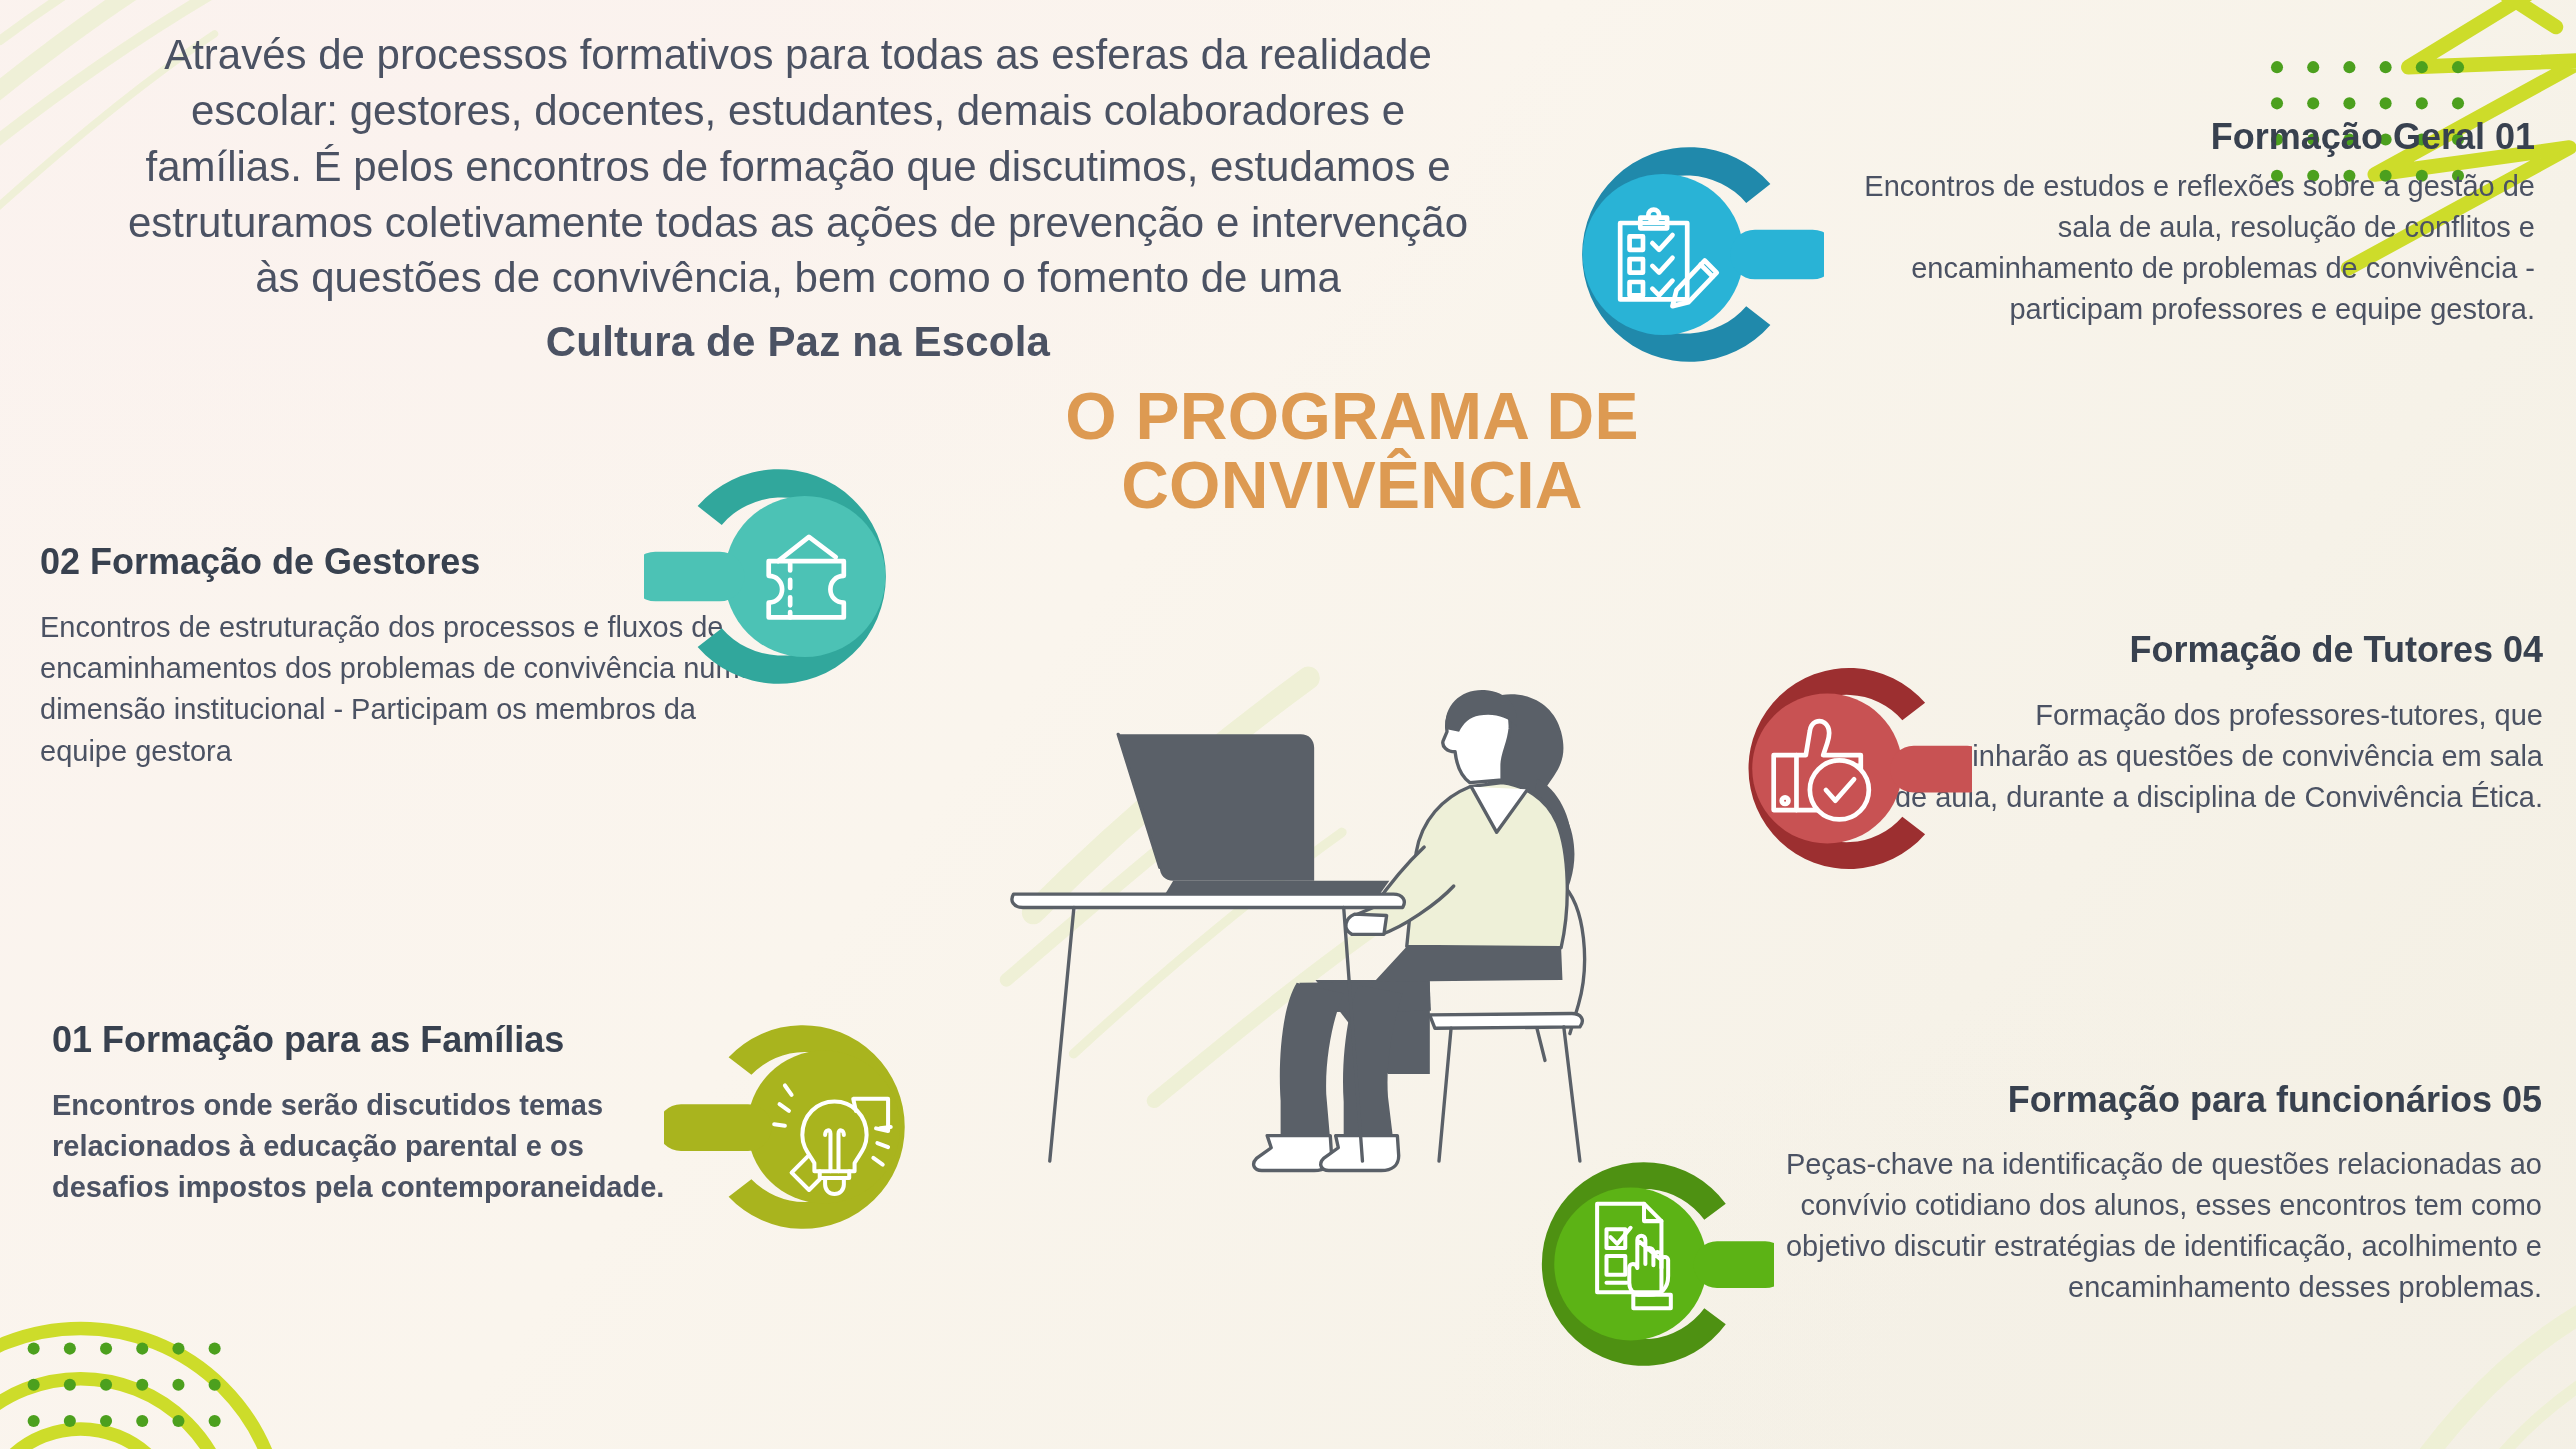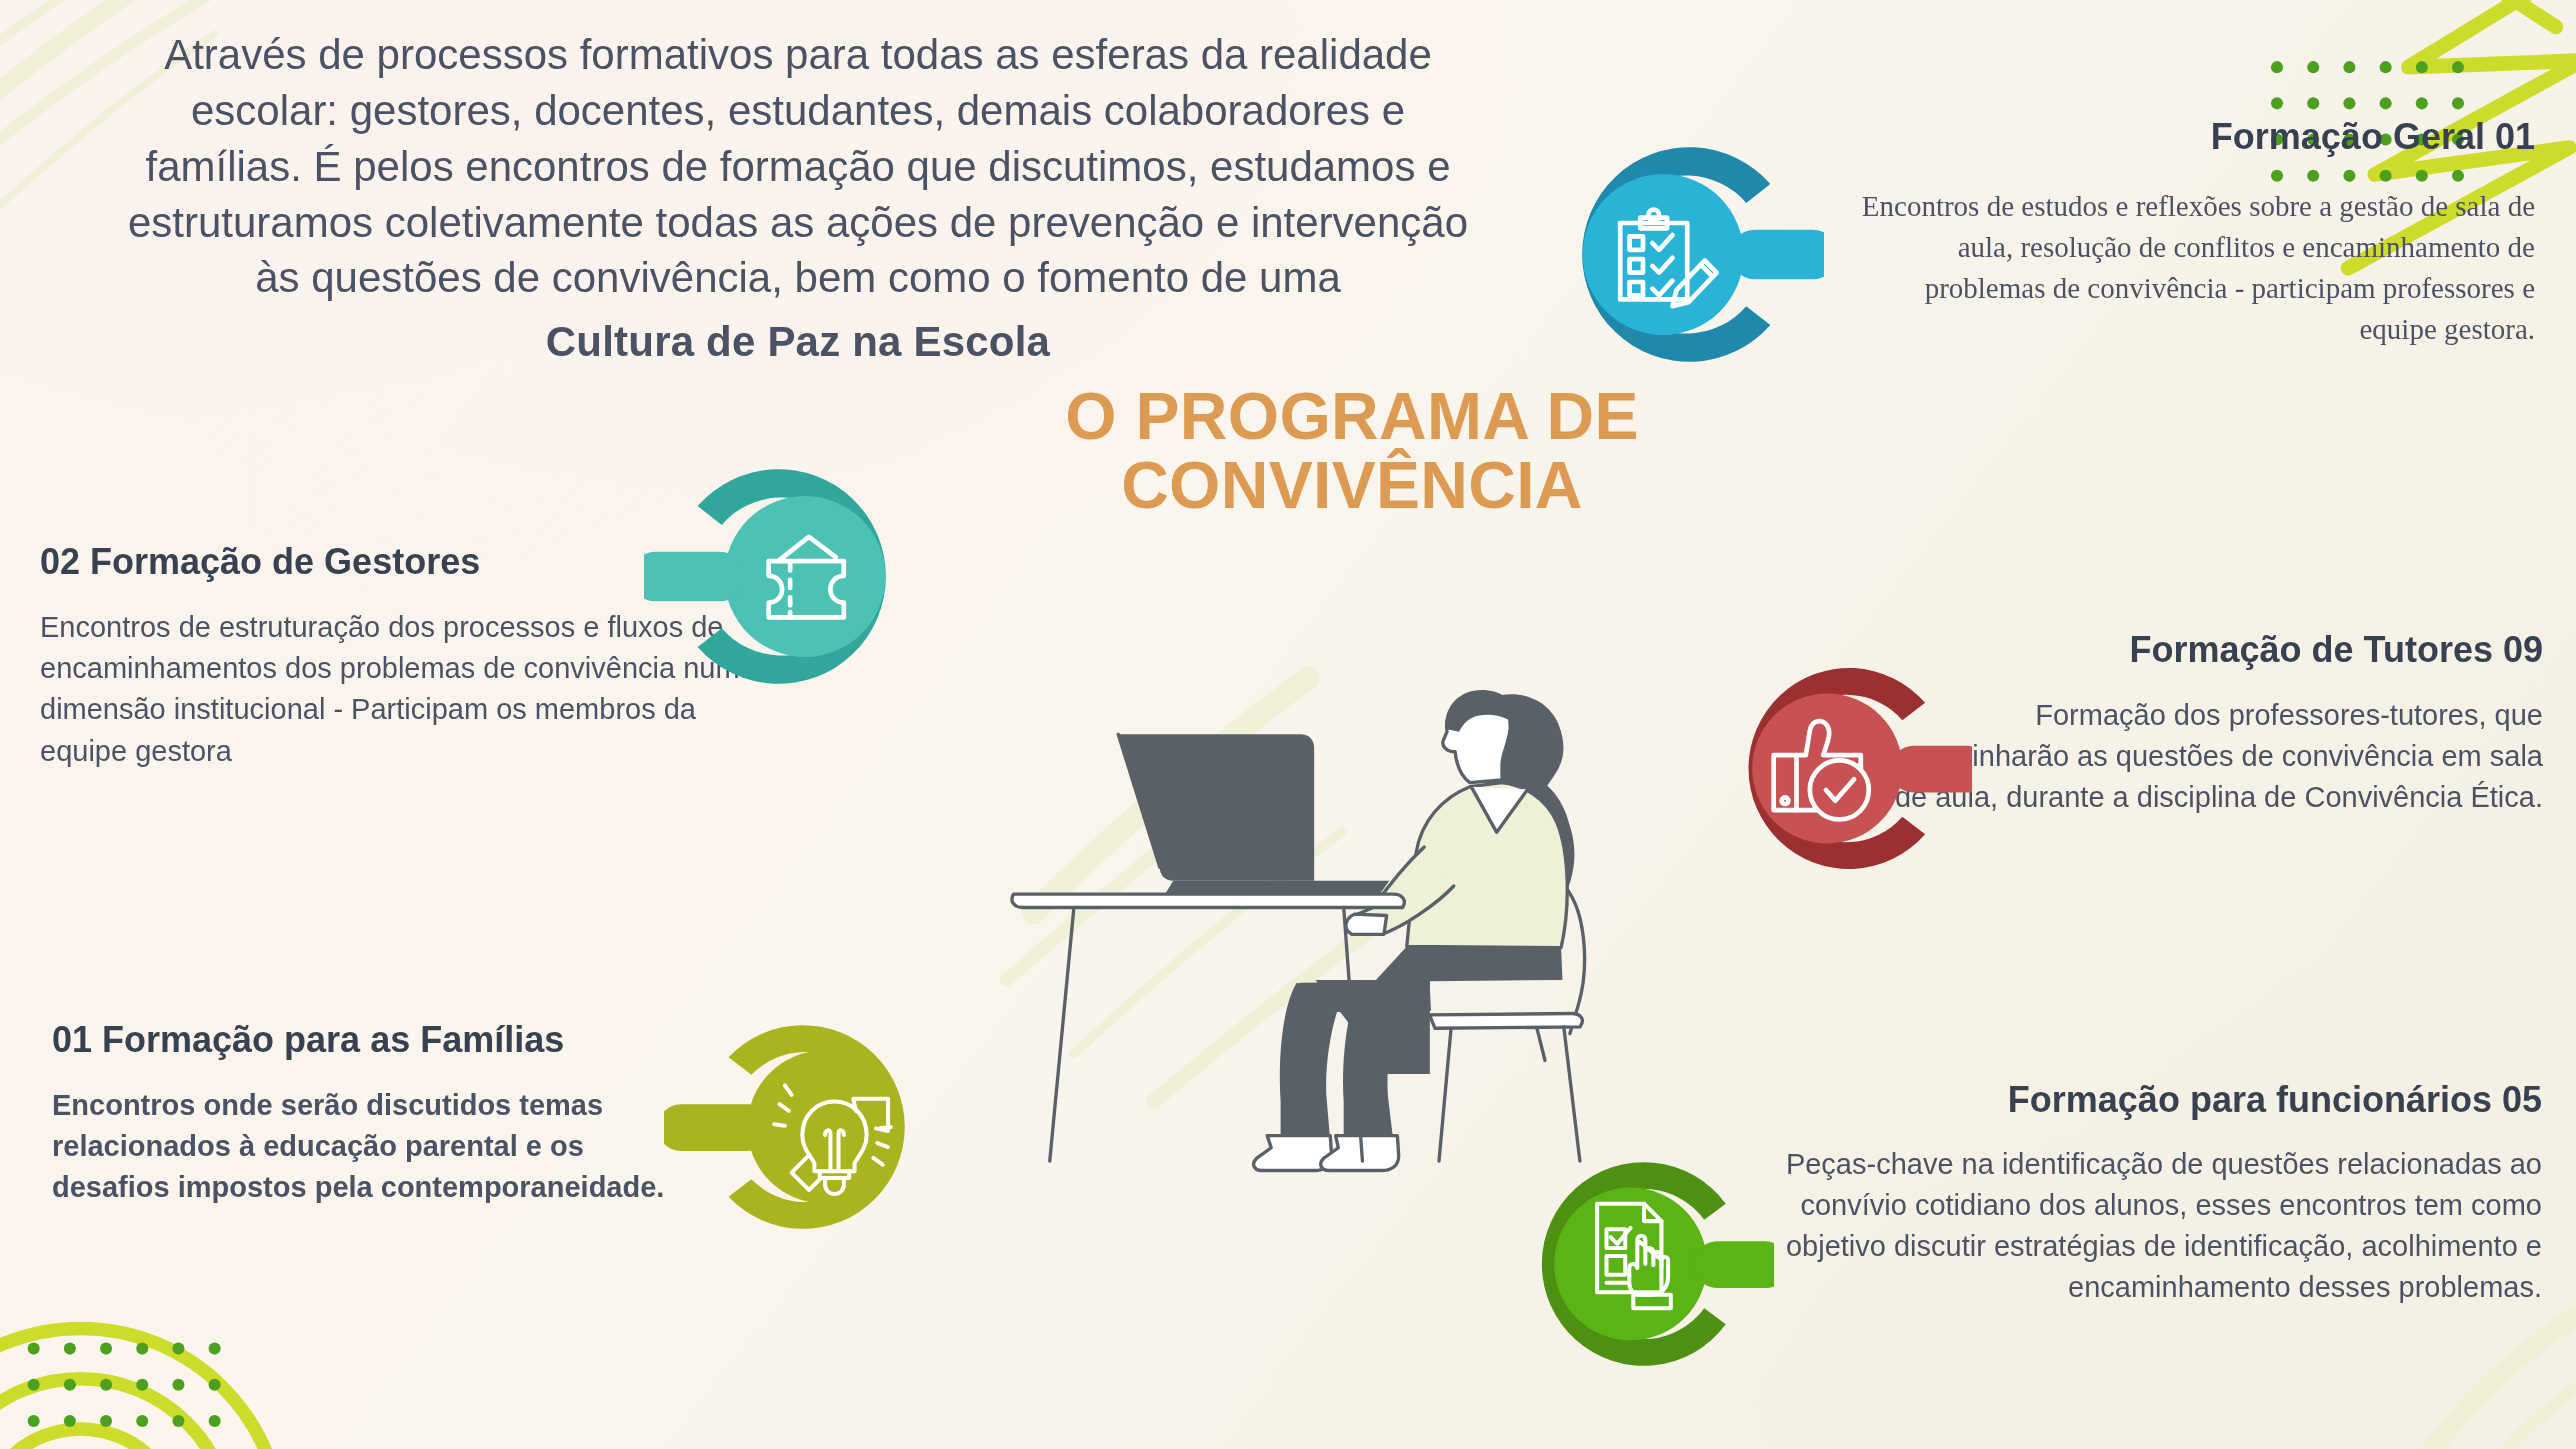--- a/index.html
+++ b/index.html
@@ -241,21 +241,21 @@
 
       <path d="M176 154 L448 154 C 460 154, 468 162, 468 174 L468 372 L258 372
                C 246 372, 238 364, 238 352 Z" fill="#5a6068" stroke="none"></path>
       <path d="M176 154 L238 352" fill="none" stroke="#5a6068"></path>
     </g>
   </svg>
 </div>
 
 <div class="block blk-right" style="left:1851px; top:97px; width:684px;">
   <div class="bk-head">Formação Geral   01</div>
-  <div class="bk-body" style="margin-top:29px;font-family:Liberation Serif, serif;">Encontros de estudos e reflexões sobre a gestão de sala de aula, resolução de conflitos e encaminhamento de problemas de convivência - participam professores e equipe gestora.</div>
+  <div class="bk-body" style="margin-top:9px;">Encontros de estudos e reflexões sobre a gestão de sala de aula, resolução de conflitos e encaminhamento de problemas de convivência - participam professores e equipe gestora.</div>
 </div>
 <div class="badge" style="left:1529px; top:117px; width:295px; height:275px;">
   <svg viewBox="0 0 440 410">
     <g>
       <path d="M360 100 A160 160 0 1 0 360 310 L324 282 A118 118 0 1 1 324 128 Z" fill="#2089ab"></path>
     </g>
     <circle cx="200" cy="205" r="120" fill="#29b3d6"></circle>
     <rect x="300" y="168" width="160" height="74" rx="37" fill="#29b3d6"></rect>
 
     <g fill="none" stroke="#ffffff" stroke-width="7" stroke-linecap="round" stroke-linejoin="round">
@@ -290,21 +290,21 @@
       <path d="M186 182 L298 182 L298 204 C 286 204 278 213 278 224
                C 278 235 286 244 298 244 L298 266 L186 266 L186 244
                C 198 244 206 235 206 224 C 206 213 198 204 186 204 Z"></path>
       <path d="M200 182 L246 146 L286 176"></path>
       <path d="M218 186 L218 196 M218 210 L218 222 M218 236 L218 248 M218 258 L218 266" stroke-dasharray="0"></path>
     </g>
   </svg>
 </div>
 
 <div class="block blk-right" style="left:1872px; top:610px; width:671px;">
-  <div class="bk-head">Formação de Tutores  09</div>
+  <div class="bk-head">Formação de Tutores  04</div>
   <div class="bk-body" style="margin-top:25.5px;">Formação dos professores-tutores, que encaminharão as questões de convivência em sala de aula, durante a disciplina de Convivência Ética.</div>
 </div>
 <div class="badge" style="left:1704px; top:641px; width:268px; height:255px;">
   <svg viewBox="0 0 400 380">
     <g>
       <path d="M330 92 A150 150 0 1 0 330 288 L296 262 A110 110 0 1 1 296 118 Z" fill="#9c2f30"></path>
     </g>
     <circle cx="184" cy="190" r="112" fill="#c85253"></circle>
     <rect x="278" y="156" width="150" height="70" rx="35" fill="#c85253"></rect>
 

